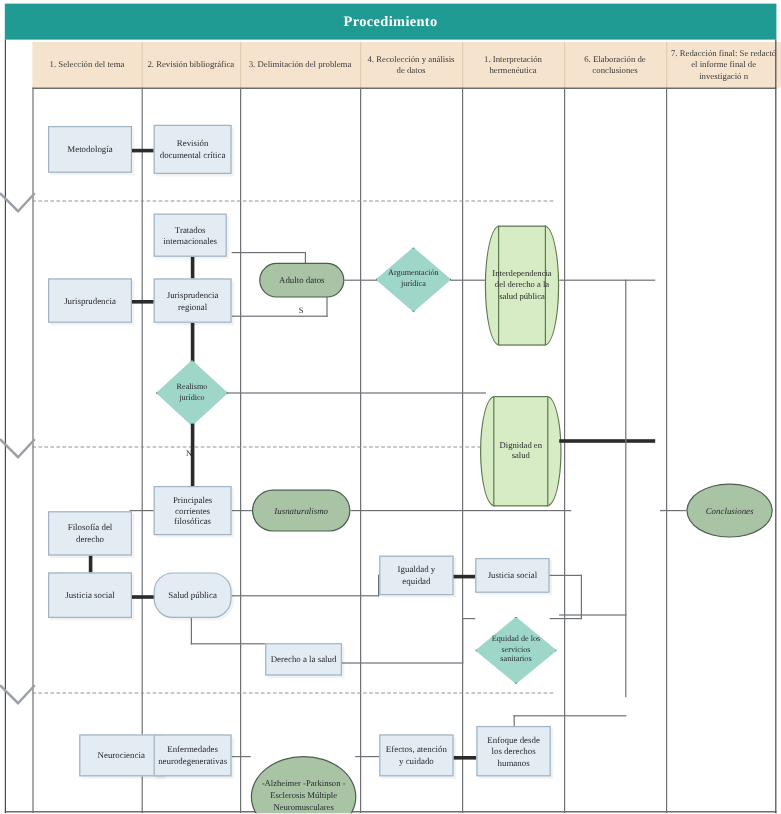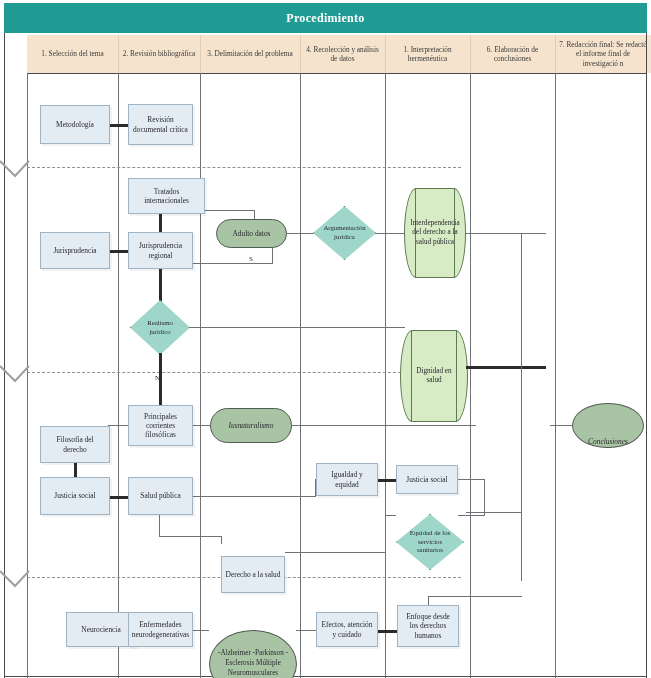--- a/index.html
+++ b/index.html
@@ -138,37 +138,37 @@
 
   <div class="ch" style="left:287px;top:233px;width:28px;"></div>
 
   <div class="ch" style="left:375px;top:233px;width:30px;"></div>
 
   <div class="ch" style="left:466px;top:233px;width:80px;"></div>
 
   <div class="node box" style="left:40px;top:232px;width:70px;height:37px;">
     <span class="lbl">Jurisprudencia</span>
   </div>
-  <div class="node box" style="left:128px;top:178px;width:77px;height:36px;">
+  <div class="node box" style="left:128px;top:178px;width:61px;height:36px;">
     <span class="lbl">Tratados internacionales</span>
   </div>
   <div class="node box" style="left:128px;top:232px;width:65px;height:37px;">
     <span class="lbl">Jurisprudencia regional</span>
   </div>
   <div class="node rounded" style="left:216px;top:219px;width:71px;height:29px;">
     <span class="lbl">Adulto datos</span>
   </div>
   <div class="elabel" style="left:249px;top:255px;">S</div>
 
   <div class="diamond" style="left:313px;top:206px;width:63px;height:54px;">
     <div class="dshape"></div>
     <div class="lbl">Argumentación jurídica</div>
   </div>
 
-  <div class="cyl" style="left:404px;top:188px;width:62px;height:90px;">
+  <div class="cyl" style="left:404px;top:188px;width:62px;height:100px;">
     <div class="capl"></div>
     <div class="capr"></div>
     <div class="body"></div>
     <div class="lbl">Interdependencia del derecho a la salud pública</div>
   </div>
 
   <div class="diamond" style="left:130px;top:300px;width:60px;height:55px;">
     <div class="dshape"></div>
     <div class="lbl">Realismo jurídico</div>
   </div>
@@ -199,34 +199,34 @@
     <span class="lbl">Filosofía del derecho</span>
   </div>
   <div class="node box" style="left:128px;top:405px;width:65px;height:41px;">
     <span class="lbl">Principales corrientes filosóficas</span>
   </div>
   <div class="node rounded" style="left:210px;top:408px;width:82px;height:35px;">
     <span class="lbl italic">Iusnaturalismo</span>
   </div>
 
   <div class="ch" style="left:550px;top:425px;width:22px;"></div>
-  <div class="node rounded" style="left:572px;top:403px;width:72px;height:45px;border-radius:36px/23px;align-items:flex-end;">
+  <div class="node rounded" style="left:572px;top:403px;width:72px;height:45px;border-radius:36px/23px;">
     <span class="lbl italic">Conclusiones</span>
   </div>
 
   <div class="chb" style="left:108px;top:496px;width:22px;"></div>
 
   <div class="ch" style="left:193px;top:496px;width:123px;"></div>
   <div class="cv" style="left:315px;top:479px;height:18px;"></div>
   <div class="ch" style="left:315px;top:479px;width:6px;"></div>
 
   <div class="node box" style="left:40px;top:477px;width:70px;height:38px;">
     <span class="lbl">Justicia social</span>
   </div>
-  <div class="node box" style="left:128px;top:477px;width:65px;height:38px;">
+  <div class="node box" style="left:128px;top:477px;width:65px;height:38px;border-radius:16px;">
     <span class="lbl">Salud pública</span>
   </div>
   <div class="node box" style="left:316px;top:463px;width:62px;height:33px;">
     <span class="lbl">Igualdad y equidad</span>
   </div>
   <div class="chb" style="left:378px;top:479px;width:18px;"></div>
   <div class="node box" style="left:396px;top:465px;width:62px;height:29px;">
     <span class="lbl">Justicia social</span>
   </div>
 
@@ -236,21 +236,21 @@
   <div class="ch" style="left:466px;top:512px;width:56px;"></div>
 
   <div class="cv" style="left:159px;top:515px;height:22px;"></div>
   <div class="ch" style="left:159px;top:536px;width:63px;"></div>
   <div class="cv" style="left:221px;top:536px;height:8px;"></div>
 
   <div class="ch" style="left:285px;top:552px;width:101px;"></div>
   <div class="cv" style="left:385px;top:515px;height:38px;"></div>
   <div class="ch" style="left:385px;top:515px;width:11px;"></div>
 
-  <div class="node box" style="left:221px;top:556px;width:64px;height:37px;">
+  <div class="node box" style="left:221px;top:536px;width:64px;height:27px;">
     <span class="lbl">Derecho a la salud</span>
   </div>
   <div class="diamond" style="left:396px;top:514px;width:68px;height:56px;">
     <div class="dshape"></div>
     <div class="lbl" style="padding:0 10px;">Equidad de los servicios sanitarios</div>
   </div>
 
   <div class="chb" style="left:108px;top:630px;width:22px;"></div>
   <div class="ch" style="left:193px;top:630px;width:16px;"></div>
   <div class="ch" style="left:296px;top:630px;width:24px;"></div>

